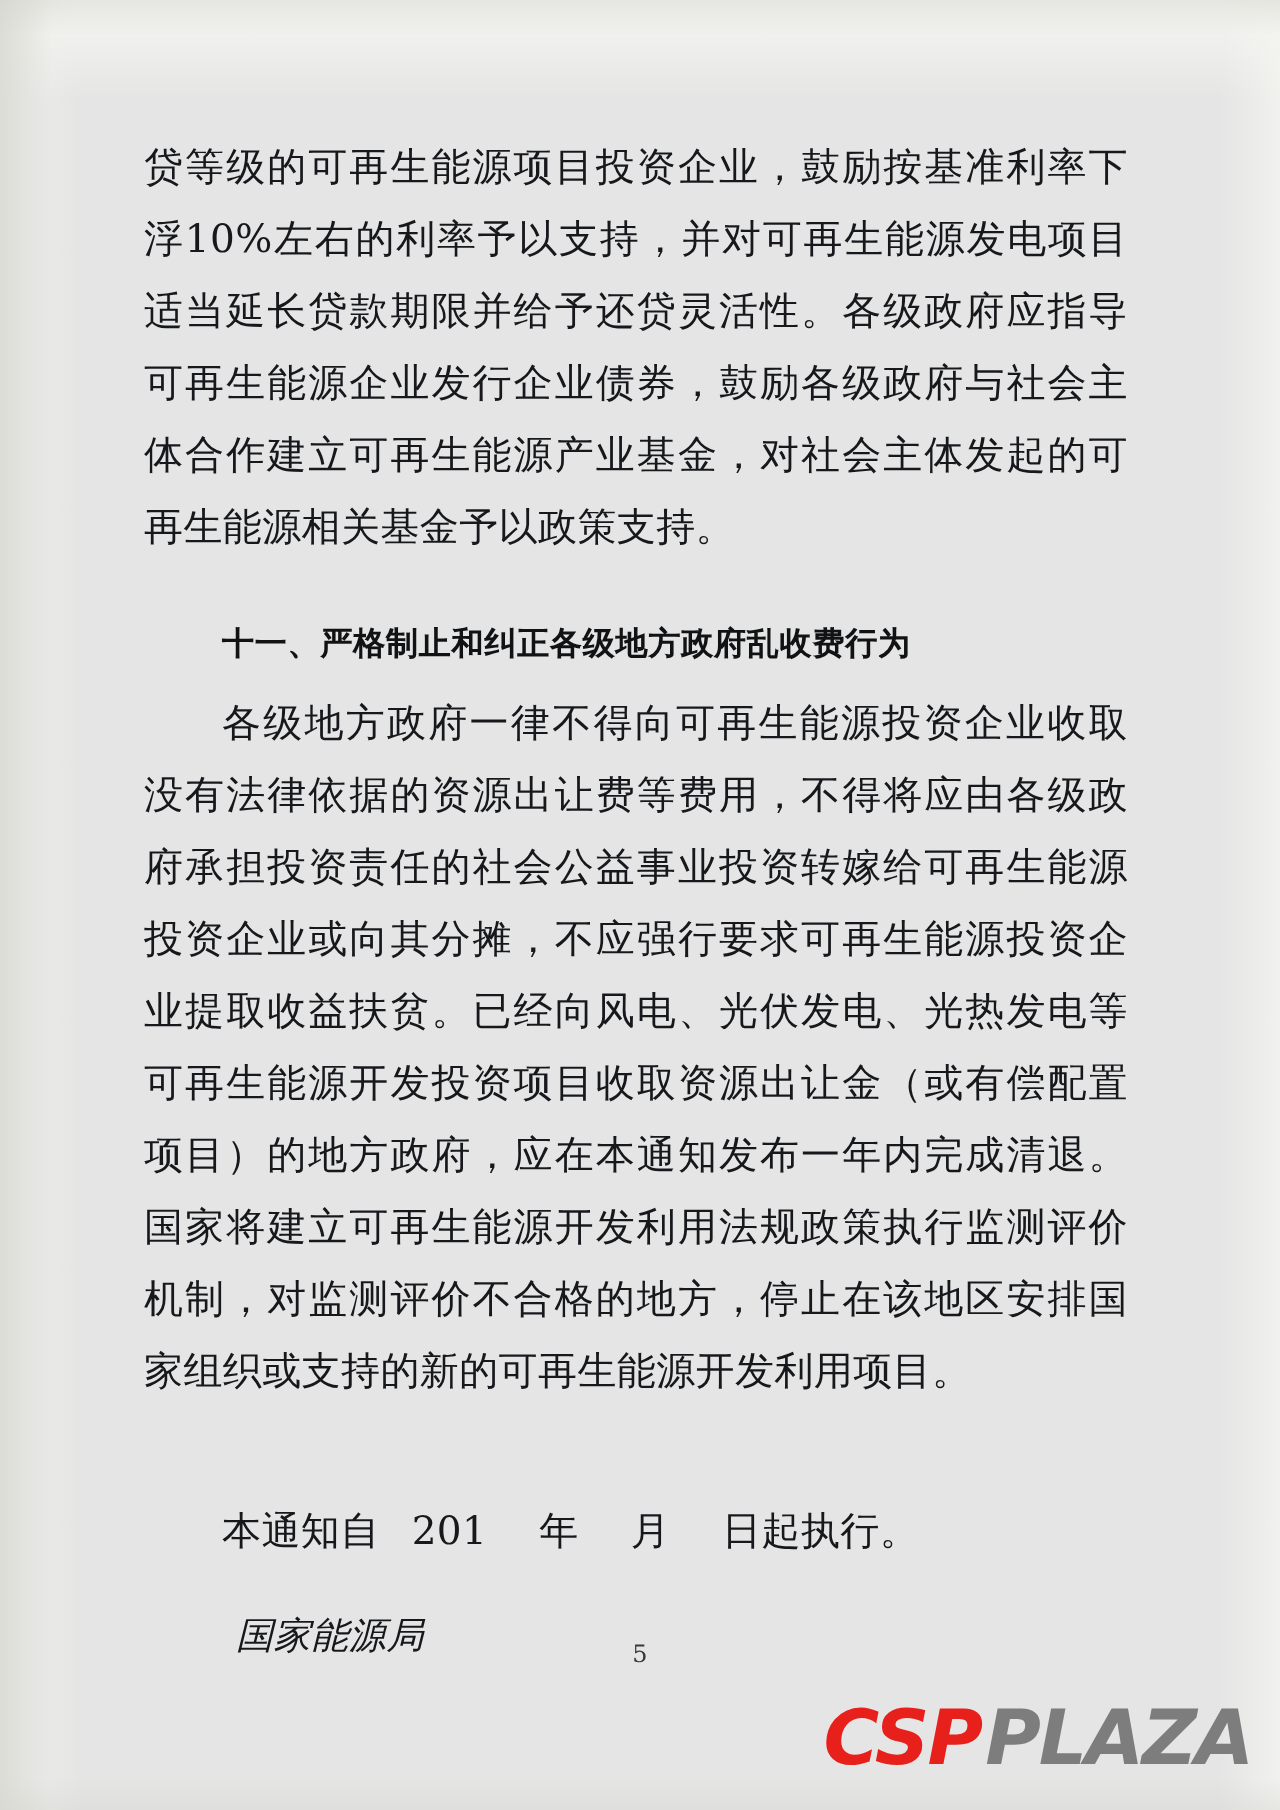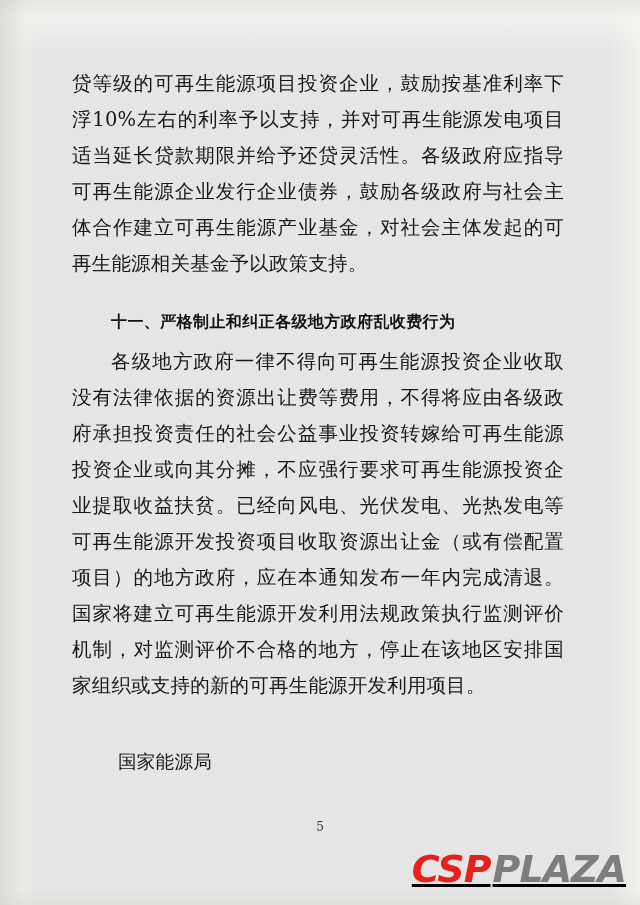--- a/index.html
+++ b/index.html
@@ -74,20 +74,21 @@
   }
   .effective .blank-sm {
     display: inline-block;
     width: 16px;
   }
   .signatures {
     margin-top: 18px;
     display: flex;
     flex-direction: row;
     padding-left: 46px;
+    font-style: italic;
   }
   .sig {
     font-size: 18.5px;
     line-height: 32px;
     color: #16181c;
     letter-spacing: 0.3px;
   }
   .sig.second {
     margin-left: 72px;
   }
@@ -104,21 +105,20 @@
   .watermark {
     position: absolute;
     right: 14px;
     bottom: 14px;
     display: flex;
     align-items: flex-end;
     font-family: "DejaVu Sans", sans-serif;
     font-weight: bold;
     font-style: italic;
     letter-spacing: -1px;
-    text-decoration: underline;
   }
   .wm-csp {
     font-size: 38px;
     color: #e8201c;
     font-style: italic;
     font-weight: bold;
   }
   .wm-plaza {
     font-size: 38px;
     color: #7d7d7d;
@@ -162,20 +162,21 @@
     <p class="para">贷等级的可再生能源项目投资企业，鼓励按基准利率下浮10%左右的利率予以支持，并对可再生能源发电项目适当延长贷款期限并给予还贷灵活性。各级政府应指导可再生能源企业发行企业债券，鼓励各级政府与社会主体合作建立可再生能源产业基金，对社会主体发起的可再生能源相关基金予以政策支持。</p>
 
     <div class="spacer-sm"></div>
 
     <h2 class="heading">十一、严格制止和纠正各级地方政府乱收费行为</h2>
 
     <p class="para indent">各级地方政府一律不得向可再生能源投资企业收取没有法律依据的资源出让费等费用，不得将应由各级政府承担投资责任的社会公益事业投资转嫁给可再生能源投资企业或向其分摊，不应强行要求可再生能源投资企业提取收益扶贫。已经向风电、光伏发电、光热发电等可再生能源开发投资项目收取资源出让金（或有偿配置项目）的地方政府，应在本通知发布一年内完成清退。国家将建立可再生能源开发利用法规政策执行监测评价机制，对监测评价不合格的地方，停止在该地区安排国家组织或支持的新的可再生能源开发利用项目。</p>
 
     <div class="spacer-md"></div>
 
+    <p class="effective"><span>本通知自</span><span class="blank-sm"></span><span>201</span><span class="blank"></span><span>年</span><span class="blank"></span><span>月</span><span class="blank"></span><span>日起执行。</span></p>
 
     <div class="signatures">
       <div class="sig">国家能源局</div>
     </div>
 
   </div>
 
   <div class="page-number">5</div>
 
   <div class="watermark">

